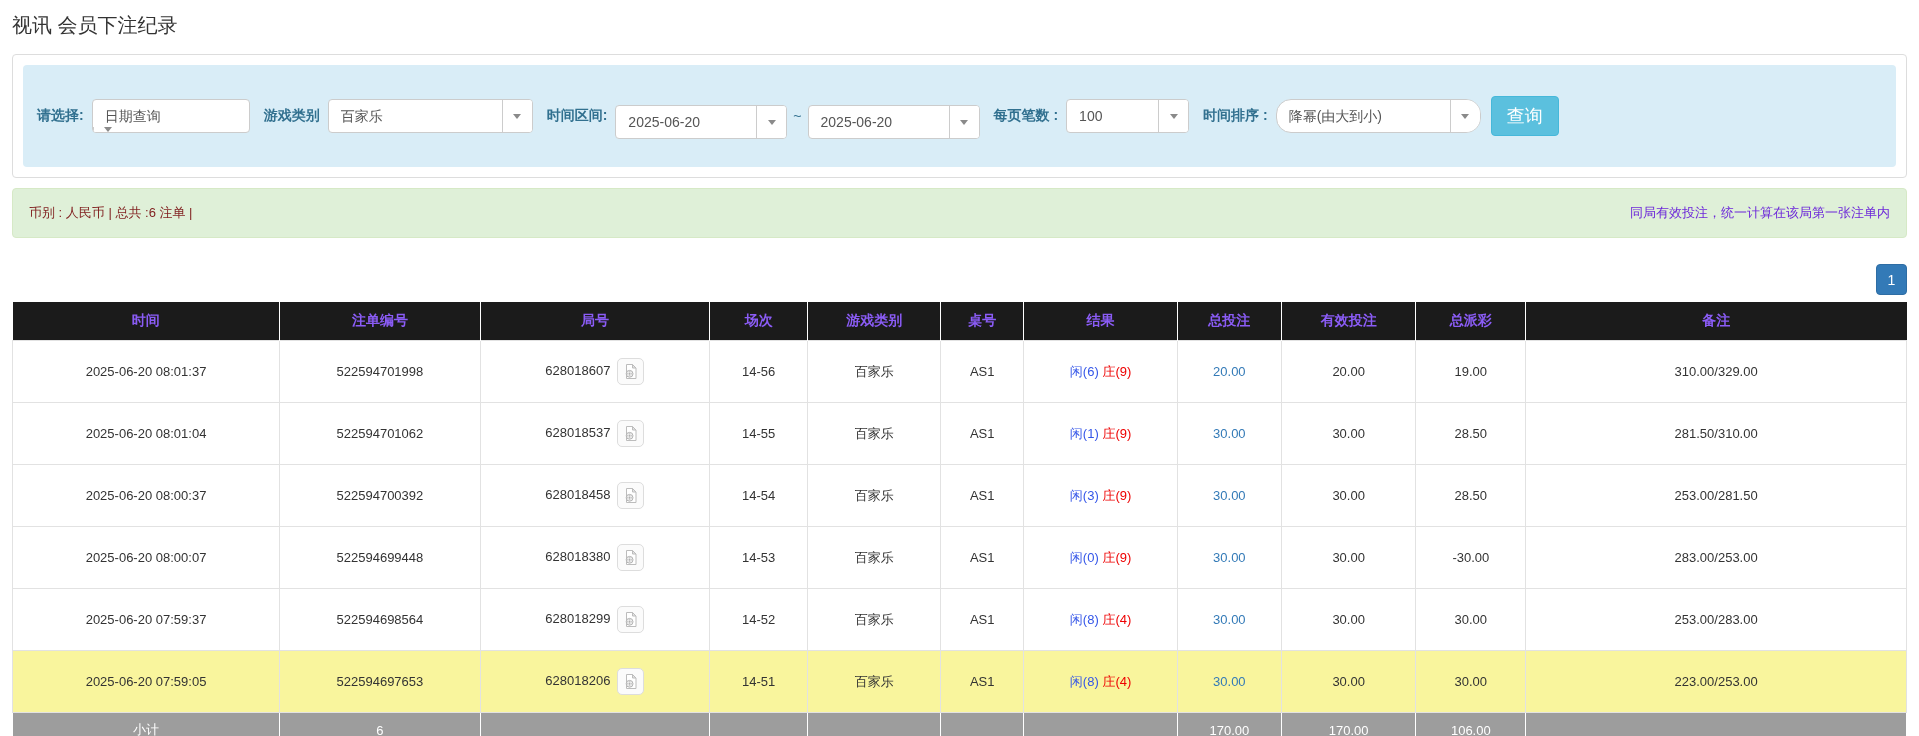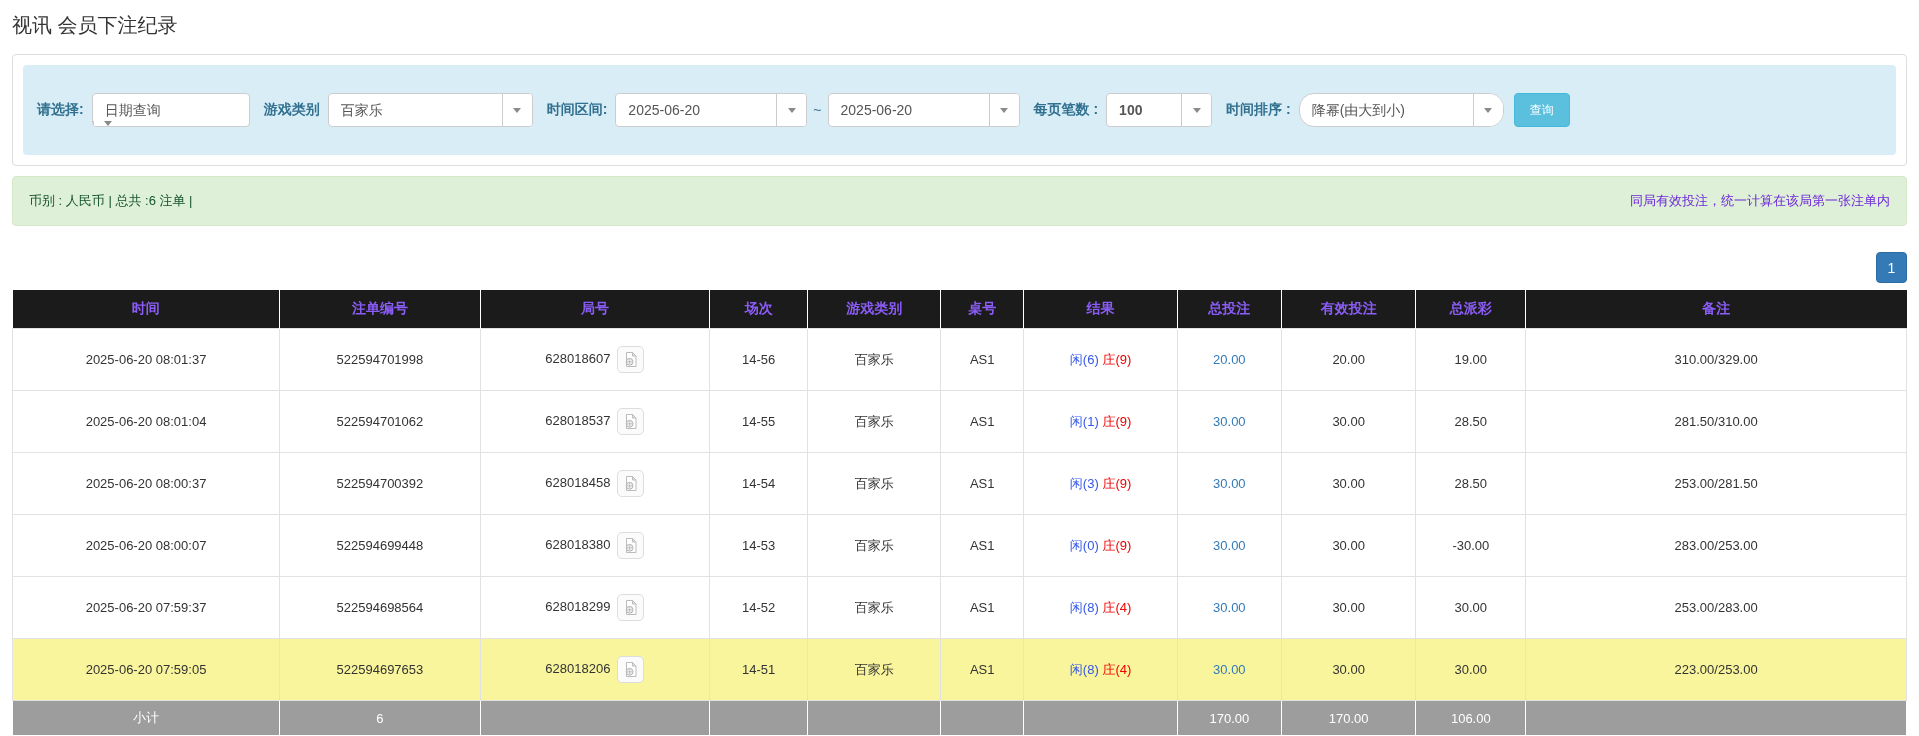--- a/index.html
+++ b/index.html
@@ -10,30 +10,30 @@
 
   
   .filter-panel { border:1px solid #ddd; border-radius:4px; padding:10px; background:#fff; margin-bottom:10px; }
   .filter-bar { background:#d9edf7; border-radius:4px; padding:28px 12px; display:flex; align-items:center; }
   .filter-label { color:#31708f; font-weight:bold; font-size:14px; white-space:nowrap; margin:0 8px 0 14px; }
   .filter-label:first-child { margin-left:2px; }
   .combo { display:flex; align-items:stretch; background:#fff; border:1px solid #ccc; border-radius:4px; height:34px; overflow:hidden; cursor:pointer; }
   .combo-text { padding:8px 12px 0 12px; font-size:14px; color:#555; flex:1; white-space:nowrap; overflow:hidden; }
   .caret-btn { width:30px; border-left:1px solid #ccc; display:flex; align-items:center; justify-content:center; background:#fff; }
   .caret { width:0; height:0; border-left:4px solid transparent; border-right:4px solid transparent; border-top:5px solid #8a8a8a; }
-  .w-query { width:158px;flex-direction:column; } .w-game { width:205px; } .w-date { width:192px; }
-  .w-size { width:106px;font-weight:bold; } .w-sort { width:205px;border-radius:15px; }
+  .w-query { width:158px;flex-direction:column; } .w-game { width:205px; } .w-date { width:172px;margin-top:12px; }
+  .w-size { width:123px; } .w-sort { width:205px;border-radius:15px; }
   .tilde { color:#31708f; font-size:14px; margin:0 6px; }
-  .btn-search { background:#5bc0de; border:1px solid #46b8da; color:#fff; font-size:12px; line-height:1;
+  .btn-search { background:#5bc0de; border:1px solid #46b8da; color:#fff; font-size:18px; line-height:1;
                 padding:10px 15px; border-radius:4px; cursor:pointer; margin-left:10px; }
 
   
   .summary-bar { background:#dff0d8; border:1px solid #d6e9c6; border-radius:4px; padding:15px 16px;
                  display:flex; justify-content:space-between; align-items:center; font-size:13px; margin-bottom:26px; }
-  .summary-left { color:#14532d; }
+  .summary-left { color:#7f1d1d; }
   .summary-right { color:#6d28d9; }
 
   
   .pager-row { display:flex; justify-content:flex-end; margin:6px 0 7px; }
   .page-btn { background:#337ab7; border:1px solid #2e6da4; color:#fff; width:31px; height:31px;
               display:flex; align-items:center; justify-content:center; border-radius:4px; font-size:14px; cursor:pointer; }
 
   
   table.records { width:100%; border-collapse:collapse; table-layout:fixed; }
   .records thead th { background:#1b1b1b; color:#8b5cf6; font-size:14px; font-weight:bold; padding:10px 4px; text-align:center; }

